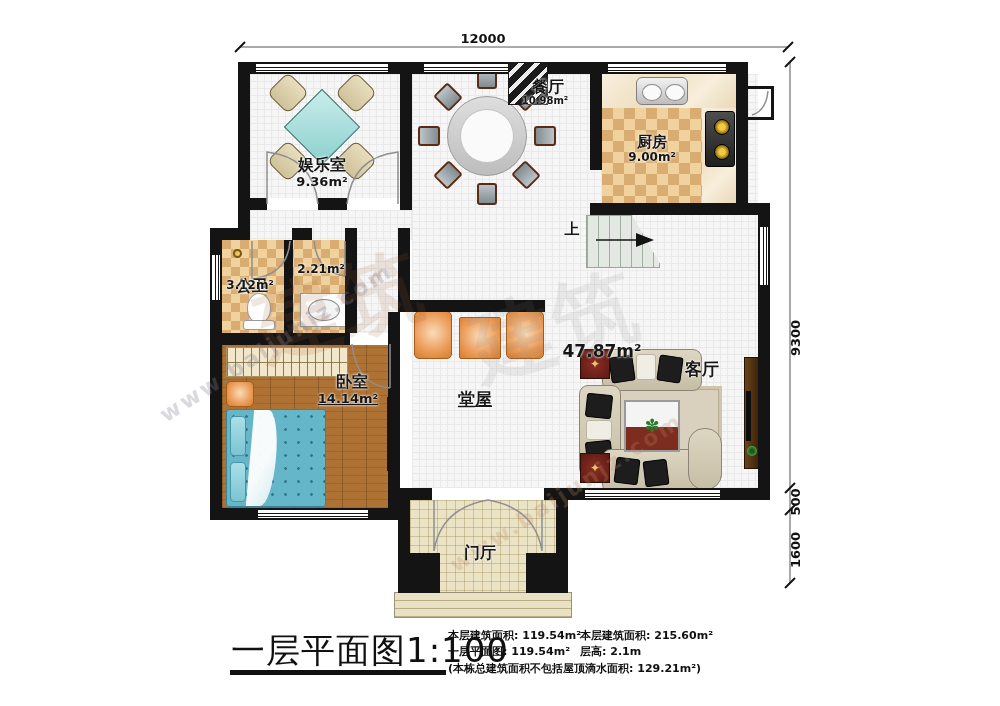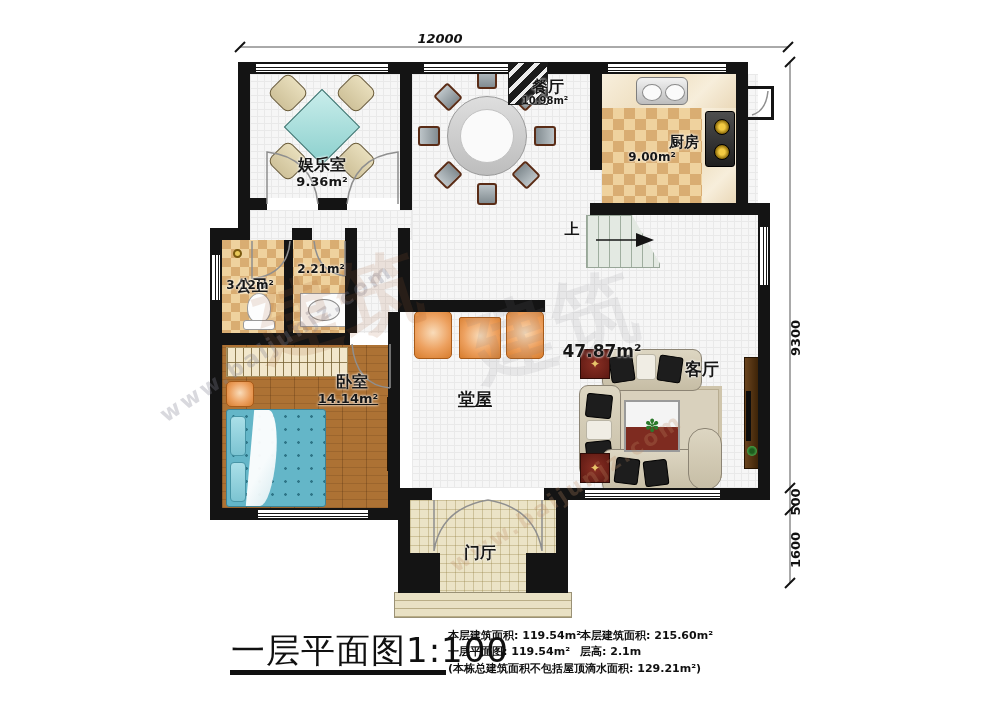--- a/index.html
+++ b/index.html
@@ -251,34 +251,34 @@
 
   <div class="wm" style="left:140px;top:330px;font-size:22px;letter-spacing:3px;color:rgba(130,130,145,.30);transform:rotate(-33deg);">www.baijunjz.com</div>
   <div class="wm" style="left:430px;top:480px;font-size:22px;letter-spacing:3px;color:rgba(190,140,100,.26);transform:rotate(-33deg);">www.baijunjz.com</div>
   <div class="wm" style="left:255px;top:250px;font-size:84px;color:rgba(165,92,52,.14);transform:rotate(-18deg);">建筑</div>
   <div class="wm" style="left:470px;top:270px;font-size:84px;color:rgba(120,120,128,.12);transform:rotate(-18deg);">建筑</div>
 
   <div class="lbl" style="left:322px;top:155px;font-size:16px;">娱乐室</div>
   <div class="lbl" style="left:322px;top:174px;font-size:13px;">9.36m²</div>
   <div class="lbl" style="left:548px;top:77px;font-size:16px;">餐厅</div>
   <div class="lbl" style="left:545px;top:95px;font-size:10px;">10.98m²</div>
-  <div class="lbl" style="left:652px;top:133px;font-size:15px;margin-left:32px;">厨房</div>
+  <div class="lbl" style="left:652px;top:133px;font-size:15px;">厨房</div>
   <div class="lbl" style="left:652px;top:150px;font-size:12px;">9.00m²</div>
   <div class="lbl" style="left:252px;top:276px;font-size:16px;">公卫</div>
   <div class="lbl" style="left:250px;top:278px;font-size:12px;">3.12m²</div>
   <div class="lbl" style="left:321px;top:262px;font-size:12px;">2.21m²</div>
   <div class="lbl" style="left:352px;top:372px;font-size:16px;">卧室</div>
   <div class="lbl" style="left:348px;top:391px;font-size:13px;text-decoration:underline;">14.14m²</div>
   <div class="lbl" style="left:475px;top:388px;font-size:17px;text-decoration:underline;">堂屋</div>
   <div class="lbl" style="left:602px;top:341px;font-size:17px;">47.87m²</div>
   <div class="lbl" style="left:702px;top:358px;font-size:17px;">客厅</div>
   <div class="lbl" style="left:480px;top:543px;font-size:16px;">门厅</div>
   <div class="lbl" style="left:572px;top:220px;font-size:15px;">上</div>
 
-  <div class="dimlbl" style="left:440px;top:31px;font-style:italic;">12000</div>
+  <div class="dimlbl" style="left:483px;top:31px;">12000</div>
   <div class="dimlbl vlbl" style="left:795px;top:338px;">9300</div>
   <div class="dimlbl vlbl" style="left:795px;top:502px;">500</div>
   <div class="dimlbl vlbl" style="left:795px;top:550px;">1600</div>
 
   <div class="titlebig" style="left:231px;top:628px;">
     <span>一层平面图</span><span>1:100</span>
   </div>
   <div class="titlebar" style="left:230px;top:670px;width:216px;height:5px;"></div>
   <div class="stat" style="left:448px;top:628px;">本层建筑面积: 119.54m²</div>
   <div class="stat" style="left:448px;top:644px;">一层平面图: 119.54m²</div>

